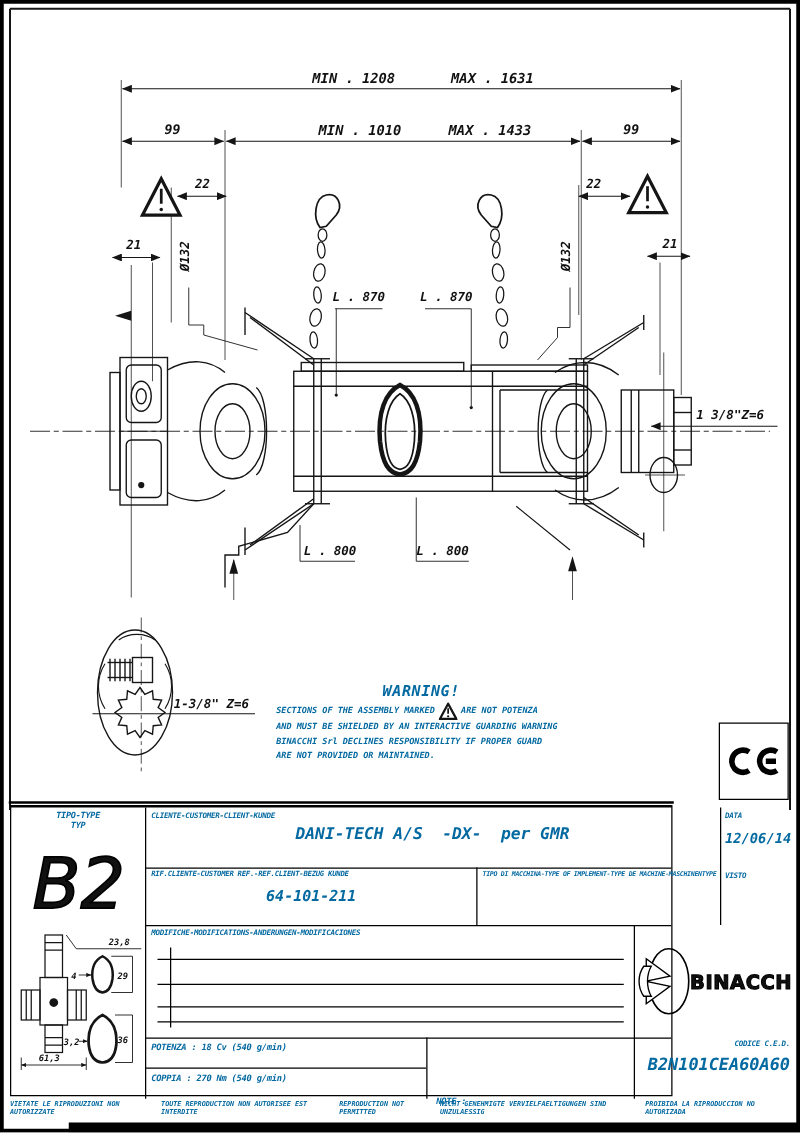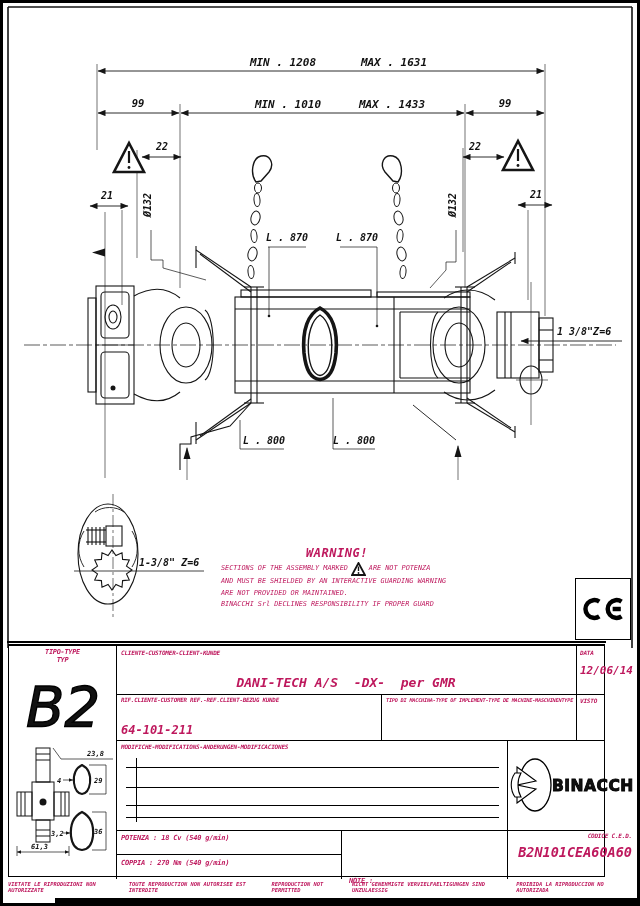--- a/index.html
+++ b/index.html
@@ -1,29 +1,29 @@
 <!DOCTYPE html>
 <html><head>
 <meta charset="utf-8">
 <style>
   html,body{margin:0;padding:0;background:#888;}
   .page{position:relative;width:640px;height:906px;background:#fff;overflow:hidden;
-        font-family:"DejaVu Sans Mono",monospace;color:#be185d;}
+        font-family:"DejaVu Sans Mono",monospace;color:#0369a1;}
   .page-border{position:absolute;inset:0;border:3px solid #000;pointer-events:none;z-index:30;}
   svg text{fill:#111;}
   
   .warning-block{position:absolute;left:221px;top:546px;width:232px;z-index:5;}
   .warning-title{font-size:12px;font-weight:700;font-style:italic;letter-spacing:.5px;margin-bottom:2px;text-align:center;}
-  .warning-line{font-size:6.8px;font-style:italic;font-weight:400;line-height:11.5px;white-space:pre;}
+  .warning-line{font-size:6.8px;font-style:italic;font-weight:700;line-height:11.5px;white-space:pre;}
   .warn-l1{display:flex;align-items:center;gap:3px;}
   
   .ce-box{position:absolute;left:575px;top:578px;width:54px;height:60px;border:1.6px solid #000;
           display:flex;align-items:center;justify-content:center;z-index:5;background:#fff;}
   
-  .title-block{position:absolute;left:8px;top:644px;width:597px;height:233px;background:#fff;
+  .title-block{position:absolute;left:8px;top:644px;width:530px;height:233px;background:#fff;
                border:1.5px solid #000;border-top-width:2.5px;box-sizing:border-box;z-index:10;}
   .title-block::before{content:"";position:absolute;left:-2px;right:-2px;top:-5px;height:1.5px;background:#000;}
   .tb{position:absolute;box-sizing:border-box;}
   .hline{position:absolute;height:0;border-top:1.5px solid #000;}
   .vline{position:absolute;width:0;border-left:1.5px solid #000;}
   .rule{position:absolute;height:0;border-top:1.1px solid #000;}
   .lbl{font-size:6px;font-style:italic;font-weight:600;letter-spacing:-.2px;white-space:nowrap;}
   .val-big{font-size:12.5px;font-style:italic;font-weight:600;white-space:pre;}
   .footer-notices{position:absolute;left:8px;top:881px;width:626px;display:flex;
       justify-content:space-between;font-size:5.4px;font-style:italic;font-weight:700;z-index:12;}
@@ -267,22 +267,22 @@
     <div class="warning-line warn-l1">
       <span>SECTIONS OF THE ASSEMBLY MARKED</span>
       <svg width="15" height="14" viewBox="0 0 15 14">
         <polygon points="7.5,1 1,13 14,13" fill="#fff" stroke="#151515" stroke-width="1.8"></polygon>
         <line x1="7.5" y1="4.5" x2="7.5" y2="9" stroke="#151515" stroke-width="1.4"></line>
         <circle cx="7.5" cy="11" r="0.9" fill="#151515"></circle>
       </svg>
       <span>ARE NOT POTENZA</span>
     </div>
     <div class="warning-line">AND MUST BE SHIELDED BY AN INTERACTIVE GUARDING WARNING</div>
+    <div class="warning-line">BINACCHI Srl DECLINES RESPONSIBILITY IF PROPER GUARD</div>
     <div class="warning-line">ARE NOT PROVIDED OR MAINTAINED.</div>
-    <div class="warning-line">BINACCHI Srl DECLINES RESPONSIBILITY IF PROPER GUARD</div>
   </div>
 
   <div class="ce-box" aria-label="CE">
     <svg width="46" height="26" viewBox="0 0 62 30">
       <path d="M26,5 A12,12 0 1 0 26,25" fill="none" stroke="#000" stroke-width="6"></path>
       <path d="M56,5 A12,12 0 1 0 56,25" fill="none" stroke="#000" stroke-width="6"></path>
       <line x1="44" y1="15" x2="55" y2="15" stroke="#000" stroke-width="6"></line>
     </svg>
   </div>
 
@@ -352,30 +352,30 @@
         <line x1="83" y1="70" x2="97" y2="70" stroke-width="0.7"></line>
           <line x1="83" y1="108" x2="97" y2="108" stroke-width="0.7"></line>
         <line x1="97" y1="70" x2="97" y2="108" stroke-width="0.7"></line>
       </g>
       <text x="42" y="94" font-size="7" font-style="italic" font-weight="600" stroke="none" fill="#111">3,2</text>
       <text x="85" y="92" font-size="7" font-style="italic" font-weight="600" stroke="none" fill="#111">36</text>
     </svg>
 
     <div class="tb" style="left:112px;top:3px;width:450px;">
       <div class="lbl">CLIENTE-CUSTOMER-CLIENT-KUNDE</div>
-      <div class="val-big" style="text-align:center;margin-top:19px;font-size:13px;">DANI-TECH A/S  -DX-  per GMR</div>
+      <div class="val-big" style="text-align:center;margin-top:4px;font-size:13px;">DANI-TECH A/S  -DX-  per GMR</div>
     </div>
     <div class="tb" style="left:571px;top:3px;width:52px;">
       <div class="lbl">DATA</div>
       <div class="val-big" style="margin-top:8px;font-size:11px;">12/06/14</div>
     </div>
 
     <div class="tb" style="left:112px;top:51px;width:256px;">
       <div class="lbl" style="font-size:5.8px;">RIF.CLIENTE-CUSTOMER REF.-REF.CLIENT-BEZUG KUNDE</div>
-      <div class="val-big" style="margin-top:20px;font-size:12px;">64-101-211</div>
+      <div class="val-big" style="text-align:center;margin-top:7px;font-size:12px;">64-101-211</div>
     </div>
     <div class="tb" style="left:377px;top:51px;width:188px;">
       <div class="lbl" style="font-size:5.2px;">TIPO DI MACCHINA-TYPE OF IMPLEMENT-TYPE DE MACHINE-MASCHINENTYPE</div>
     </div>
     <div class="tb" style="left:571px;top:51px;width:52px;">
       <div class="lbl">VISTO</div>
     </div>
 
     <div class="tb" style="left:112px;top:97px;width:384px;">
       <div class="lbl">MODIFICHE-MODIFICATIONS-ANDERUNGEN-MODIFICACIONES</div>

